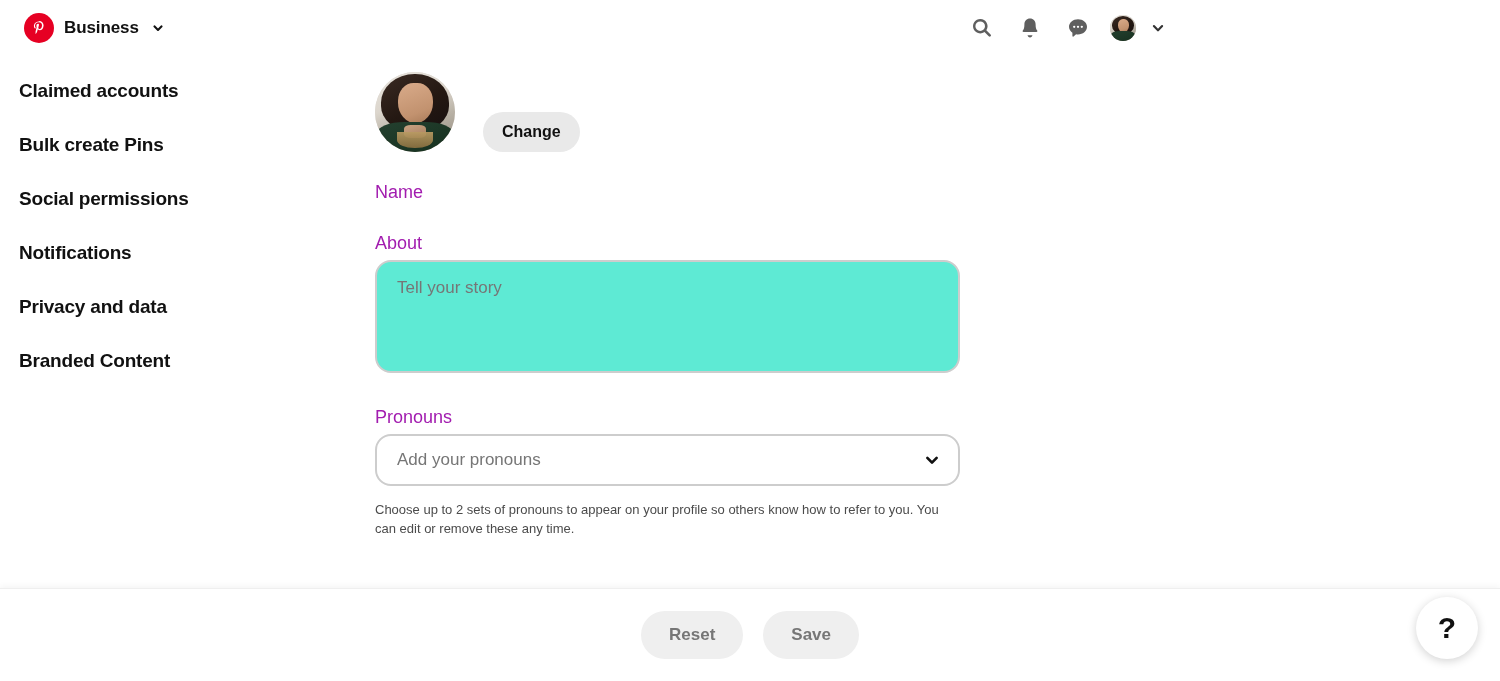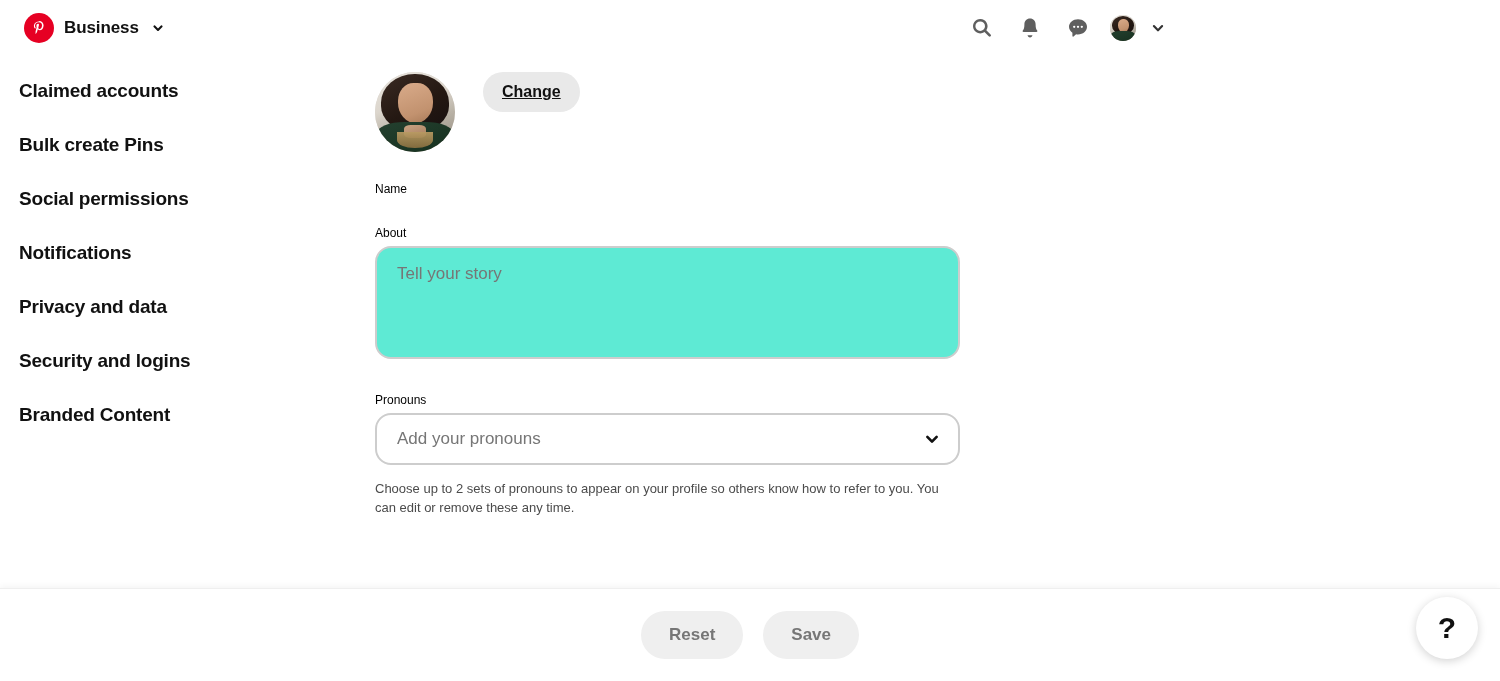--- a/index.html
+++ b/index.html
@@ -122,25 +122,24 @@
     position: absolute;
     top: 56px;
     left: 340px;
     width: 1160px;
     height: 532px;
     overflow: hidden;
   }
 
   .avatar-row {
     display: flex;
-    align-items: flex-start;
+    align-items: flex-end;
     gap: 28px;
     margin-left: 35px;
     margin-top: 16px;
-    text-decoration: underline;
   }
 
   .profile-avatar {
     width: 80px; height: 80px;
     border-radius: 50%;
     overflow: hidden;
     position: relative;
     background: #d8d3cd;
     cursor: pointer;
   }
@@ -154,22 +153,22 @@
     font-family: "Liberation Sans", sans-serif;
     font-size: 16px;
     font-weight: bold;
     color: #111111;
     cursor: pointer;
   }
 
   .field { margin-left: 35px; }
 
   .field-label {
-    font-size: 12px;
-    color: #000000;
+    font-size: 18px;
+    color: #a21caf;
     margin-bottom: 6px;
     display: block;
     margin-top: 30px;
   }
 
   .name-field { margin-top: 22px; }
   .about-field { margin-top: 26px; }
   .pronouns-field { margin-top: 27px; }
 
   .txt-input {
@@ -397,23 +396,20 @@
     <span>Bulk create Pins</span>
   </div>
   <div class="nav-item">
     <span>Social permissions</span>
   </div>
   <div class="nav-item">
     <span>Notifications</span>
   </div>
   <div class="nav-item">
     <span>Privacy and data</span>
-  </div>
-  <div class="nav-item">
-    <span>Security and logins</span>
   </div>
   <div class="nav-item">
     <span>Branded Content</span>
   </div>
 </nav>
 
 <main class="content">
 
   <div class="avatar-row">
     <div class="profile-avatar">

